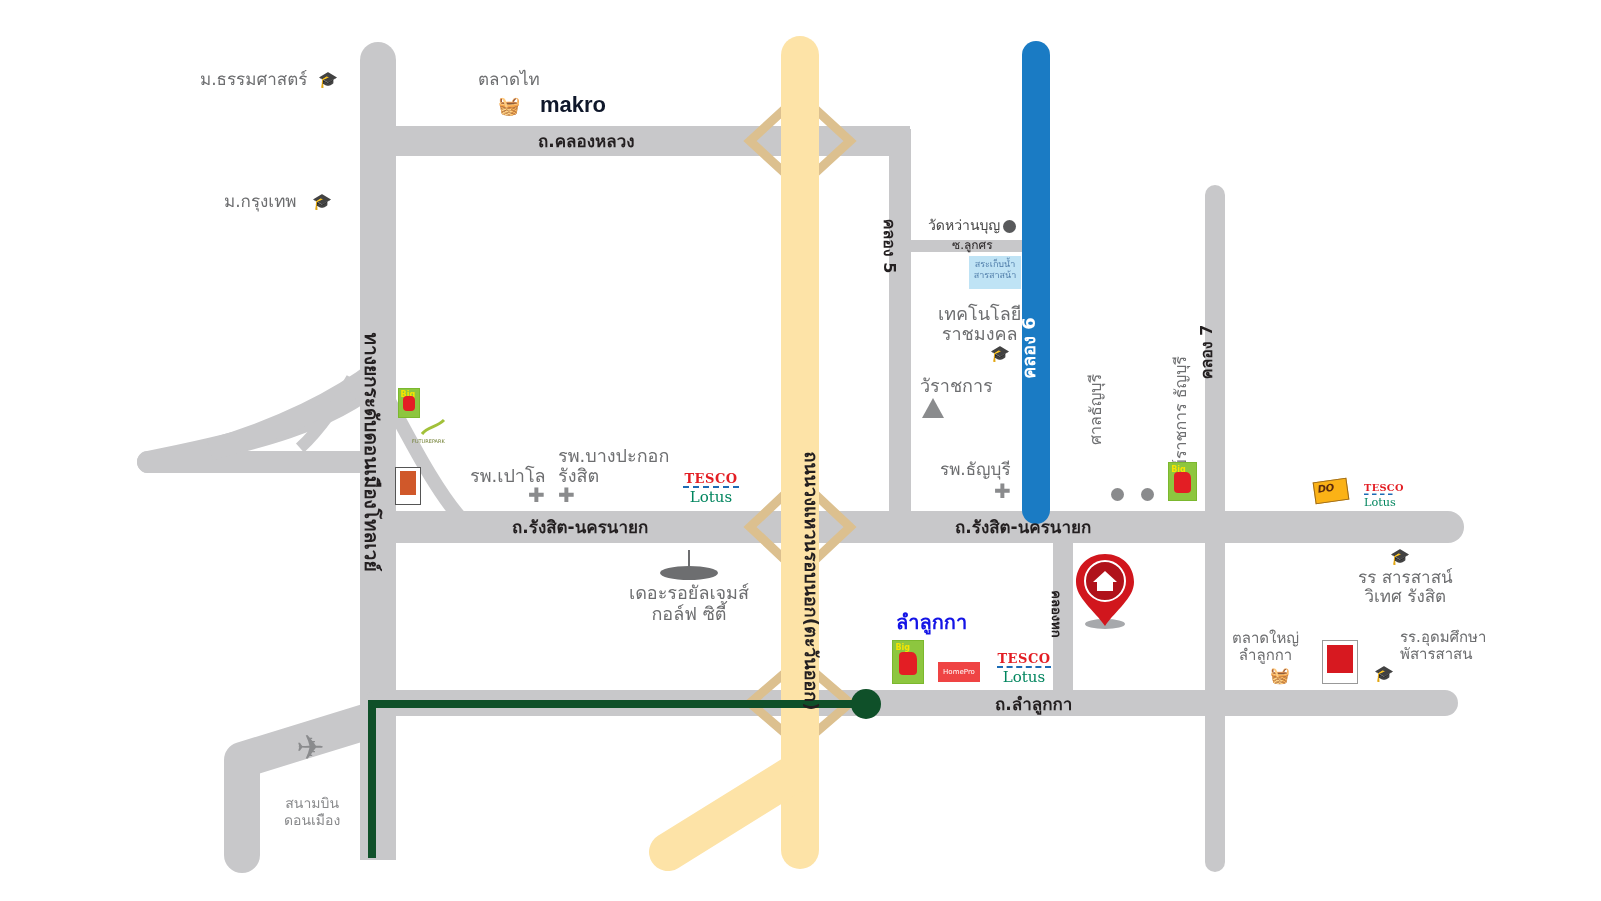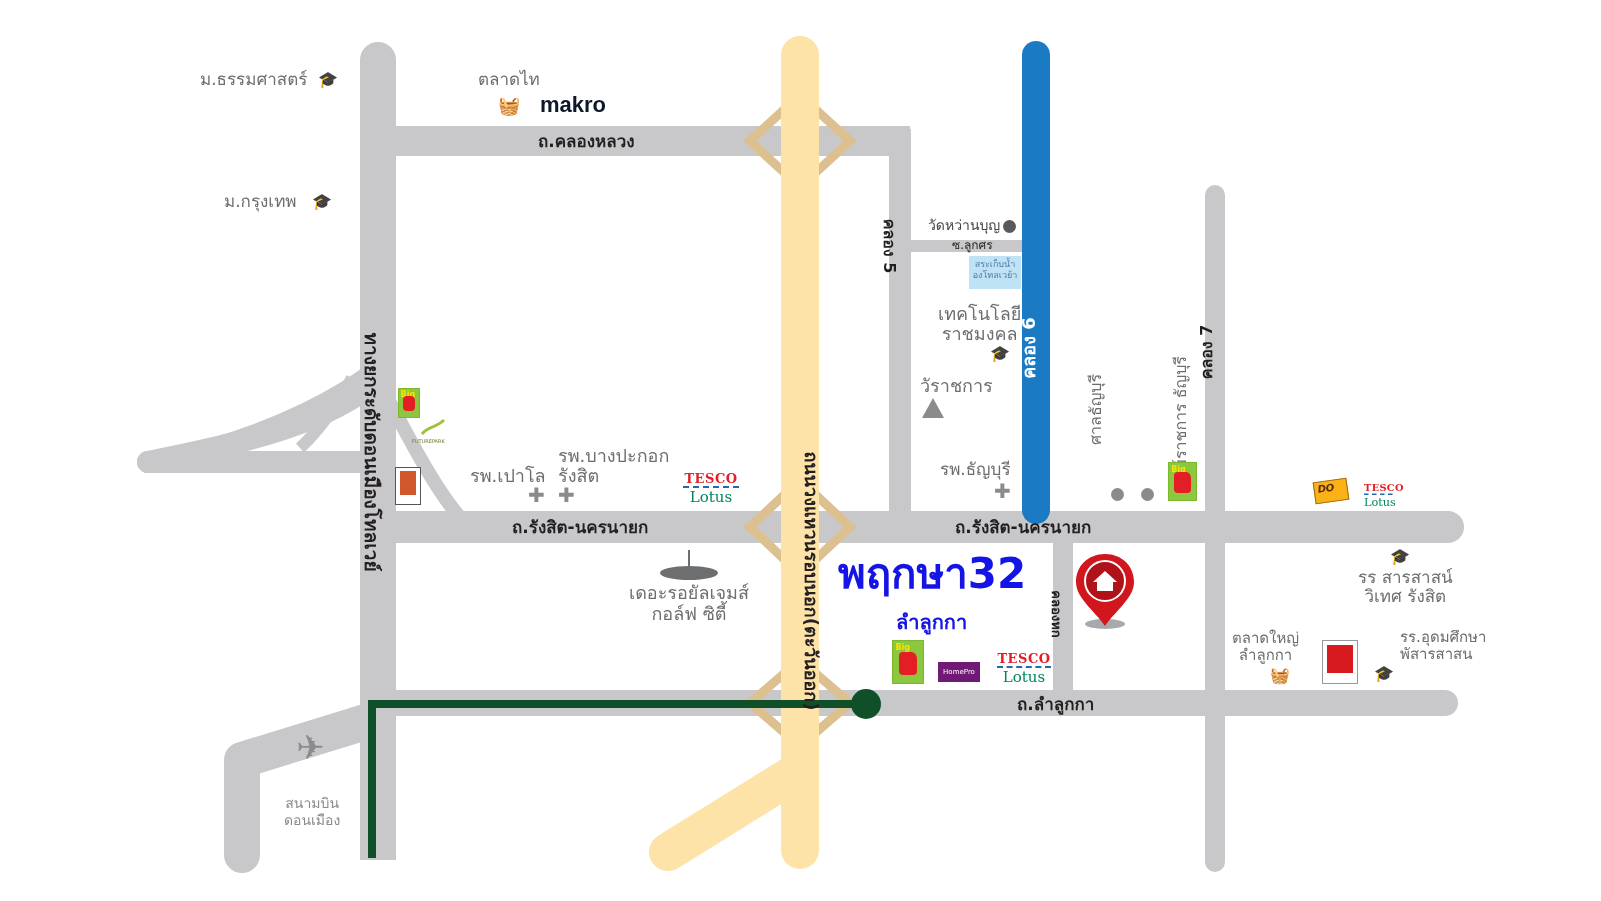--- a/index.html
+++ b/index.html
@@ -17,21 +17,21 @@
   .bigc { position:absolute; background:#8dc63f; border:1px solid #7bb82e; }
   .bigc .cc { position:absolute; left:20%; top:25%; width:60%; height:55%; background:#e31e24; border-radius:4px 30% 4px 4px; }
   .bigc .big { position:absolute; left:8%; top:5%; font-size:8px; font-weight:bold; color:#f7e400; }
   .pin-icon { position:absolute; }
   .title-main { position:absolute; color:#1414e6; font-weight:bold; font-size:42px; line-height:46px; white-space:nowrap; }
   .title-sub { position:absolute; color:#1414e6; font-weight:bold; font-size:20px; white-space:nowrap; }
   .makro { position:absolute; color:#0f172a; font-weight:bold; font-size:22px; font-family:"Liberation Sans",sans-serif; }
   .reservoir { position:absolute; background:#bfe3f5; color:#4c7aa7; font-size:9px; line-height:11px; text-align:center; }
   .dohome { position:absolute; background:#fbb216; border:1px solid #9a6a1f; transform:rotate(-8deg); }
   .dohome span { position:absolute; left:3px; top:1px; font-size:10px; font-weight:bold; color:#5a2a10; font-style:italic; }
-  .homepro { position:absolute; background:#701a75; color:#fff; font-size:7px; text-align:center; }
+  .homepro { position:absolute; background:#ef4444; color:#fff; font-size:7px; text-align:center; }
   .thaiwatsadu { position:absolute; background:#fff; border:1px solid #999; }
   .thaiwatsadu .r { position:absolute; left:4px; top:4px; right:4px; bottom:10px; background:#d71920; }
   .major { position:absolute; background:#fff; border:1px solid #555; }
   .major .r { position:absolute; left:4px; top:3px; right:4px; bottom:9px; background:#d0582a; }
   .futurepark { position:absolute; font-size:5px; color:#6b7a2a; }
 </style>
 </head>
 <body>
 
 <div id="map">
@@ -73,42 +73,42 @@
 
     <line x1="1036" y1="55" x2="1036" y2="510" stroke="#1a7bc4" stroke-width="28" stroke-linecap="round"></line>
 
     <polyline points="372,858 372,704 866,704" fill="none" stroke="#0f5029" stroke-width="8"></polyline>
     <circle cx="866" cy="704" r="15" fill="#0f5029"></circle>
   </svg>
 
   <div class="road-lbl" style="left:538px;top:131px">ถ.คลองหลวง</div>
   <div class="road-lbl" style="left:512px;top:517px">ถ.รังสิต-นครนายก</div>
   <div class="road-lbl" style="left:955px;top:517px">ถ.รังสิต-นครนายก</div>
-  <div class="road-lbl" style="left:1017px;top:694px">ถ.ลำลูกกา</div>
+  <div class="road-lbl" style="left:995px;top:694px">ถ.ลำลูกกา</div>
   <div class="road-lbl vert" style="left:862px;top:236px;transform:rotate(90deg);font-size:16px">คลอง 5</div>
   <div class="road-lbl vert" style="left:998px;top:338px;transform:rotate(-90deg);color:#fff;font-size:18px">คลอง 6</div>
   <div class="road-lbl vert" style="left:1180px;top:342px;transform:rotate(-90deg);font-size:16px">คลอง 7</div>
   <div class="road-lbl vert" style="left:1032px;top:604px;transform:rotate(90deg);font-size:13px">คลองหก</div>
   <div class="road-lbl vert" style="left:252px;top:442px;transform:rotate(90deg);font-size:19px">ทางยกระดับดอนเมืองโทลเวย์</div>
   <div class="road-lbl vert" style="left:682px;top:571px;transform:rotate(90deg);font-size:18px">ถนนวงแหวนรอบนอก(ตะวันออก)</div>
   <div class="road-lbl" style="left:952px;top:240px;font-size:12px;font-weight:normal;line-height:10px">ซ.ลูกศร</div>
 
   <div class="lbl" style="left:200px;top:70px">ม.ธรรมศาสตร์</div>
   <div class="lbl" style="left:318px;top:70px;font-size:16px">🎓</div>
   <div class="lbl" style="left:224px;top:192px">ม.กรุงเทพ</div>
   <div class="lbl" style="left:312px;top:192px;font-size:16px">🎓</div>
   <div class="lbl" style="left:478px;top:70px">ตลาดไท</div>
   <div class="lbl" style="left:498px;top:96px;font-size:18px">🧺</div>
   <div class="makro" style="left:540px;top:92px">makro</div>
 
   <div class="lbl" style="left:928px;top:216px;font-size:14px;color:#444">วัดหว่านบุญ</div>
   <div style="position:absolute;left:1003px;top:220px;width:13px;height:13px;border-radius:50%;background:#58595b"></div>
   <div class="reservoir" style="left:969px;top:256px;width:52px;height:30px;padding-top:3px">
     <div>สระเก็บน้ำ</div>
-    <div>องโทลเวย้า</div>
+    <div>สารสาสน้า</div>
   </div>
   <div class="lbl c" style="left:938px;top:304px;font-size:18px;line-height:20px">
     <div>เทคโนโลยี</div>
     <div>ราชมงคล</div>
   </div>
   <div class="lbl" style="left:990px;top:344px;font-size:16px">🎓</div>
   <div class="lbl" style="left:920px;top:376px;font-size:18px">วัราชการ</div>
   <div style="position:absolute;left:922px;top:398px;width:0;height:0;border-left:11px solid transparent;border-right:11px solid transparent;border-bottom:20px solid #8a8b8d"></div>
   <div class="lbl" style="left:940px;top:460px;font-size:17px">รพ.ธัญบุรี</div>
   <div class="lbl" style="left:994px;top:482px;font-size:20px;font-weight:bold;color:#8a8b8d">✚</div>
@@ -149,21 +149,20 @@
       <span class="l">Lotus</span>
   </div>
 
   <div style="position:absolute;left:660px;top:566px;width:58px;height:14px;border-radius:50%;background:#6d6e70"></div>
   <div style="position:absolute;left:688px;top:550px;width:2px;height:18px;background:#6d6e70"></div>
   <div class="lbl c" style="left:624px;top:582px;font-size:18px;line-height:21px;width:130px">
     <div>เดอะรอยัลเจมส์</div>
     <div>กอล์ฟ ซิตี้</div>
   </div>
 
-  <div class="title-main" style="left:838px;top:551px">พฤกษา32</div>
   <div class="title-sub" style="left:896px;top:606px">ลำลูกกา</div>
   <svg class="pin-icon" style="left:1074px;top:552px" width="62" height="80">
     <ellipse cx="31" cy="72" rx="20" ry="5" fill="#a7a9ac"></ellipse>
     <path d="M31 2 C 14 2, 2 14, 2 30 C 2 46, 20 58, 31 74 C 42 58, 60 46, 60 30 C 60 14, 48 2, 31 2 Z" fill="#d1161d"></path>
     <circle cx="31" cy="29" r="20" fill="#b0121a" stroke="#fff" stroke-width="2"></circle>
     <path d="M19 30 L31 19 L43 30 L39 30 L39 39 L23 39 L23 30 Z" fill="#fff"></path>
   </svg>
 
   <div class="bigc" style="left:892px;top:640px;width:30px;height:42px">
       <span class="big">Big</span>

